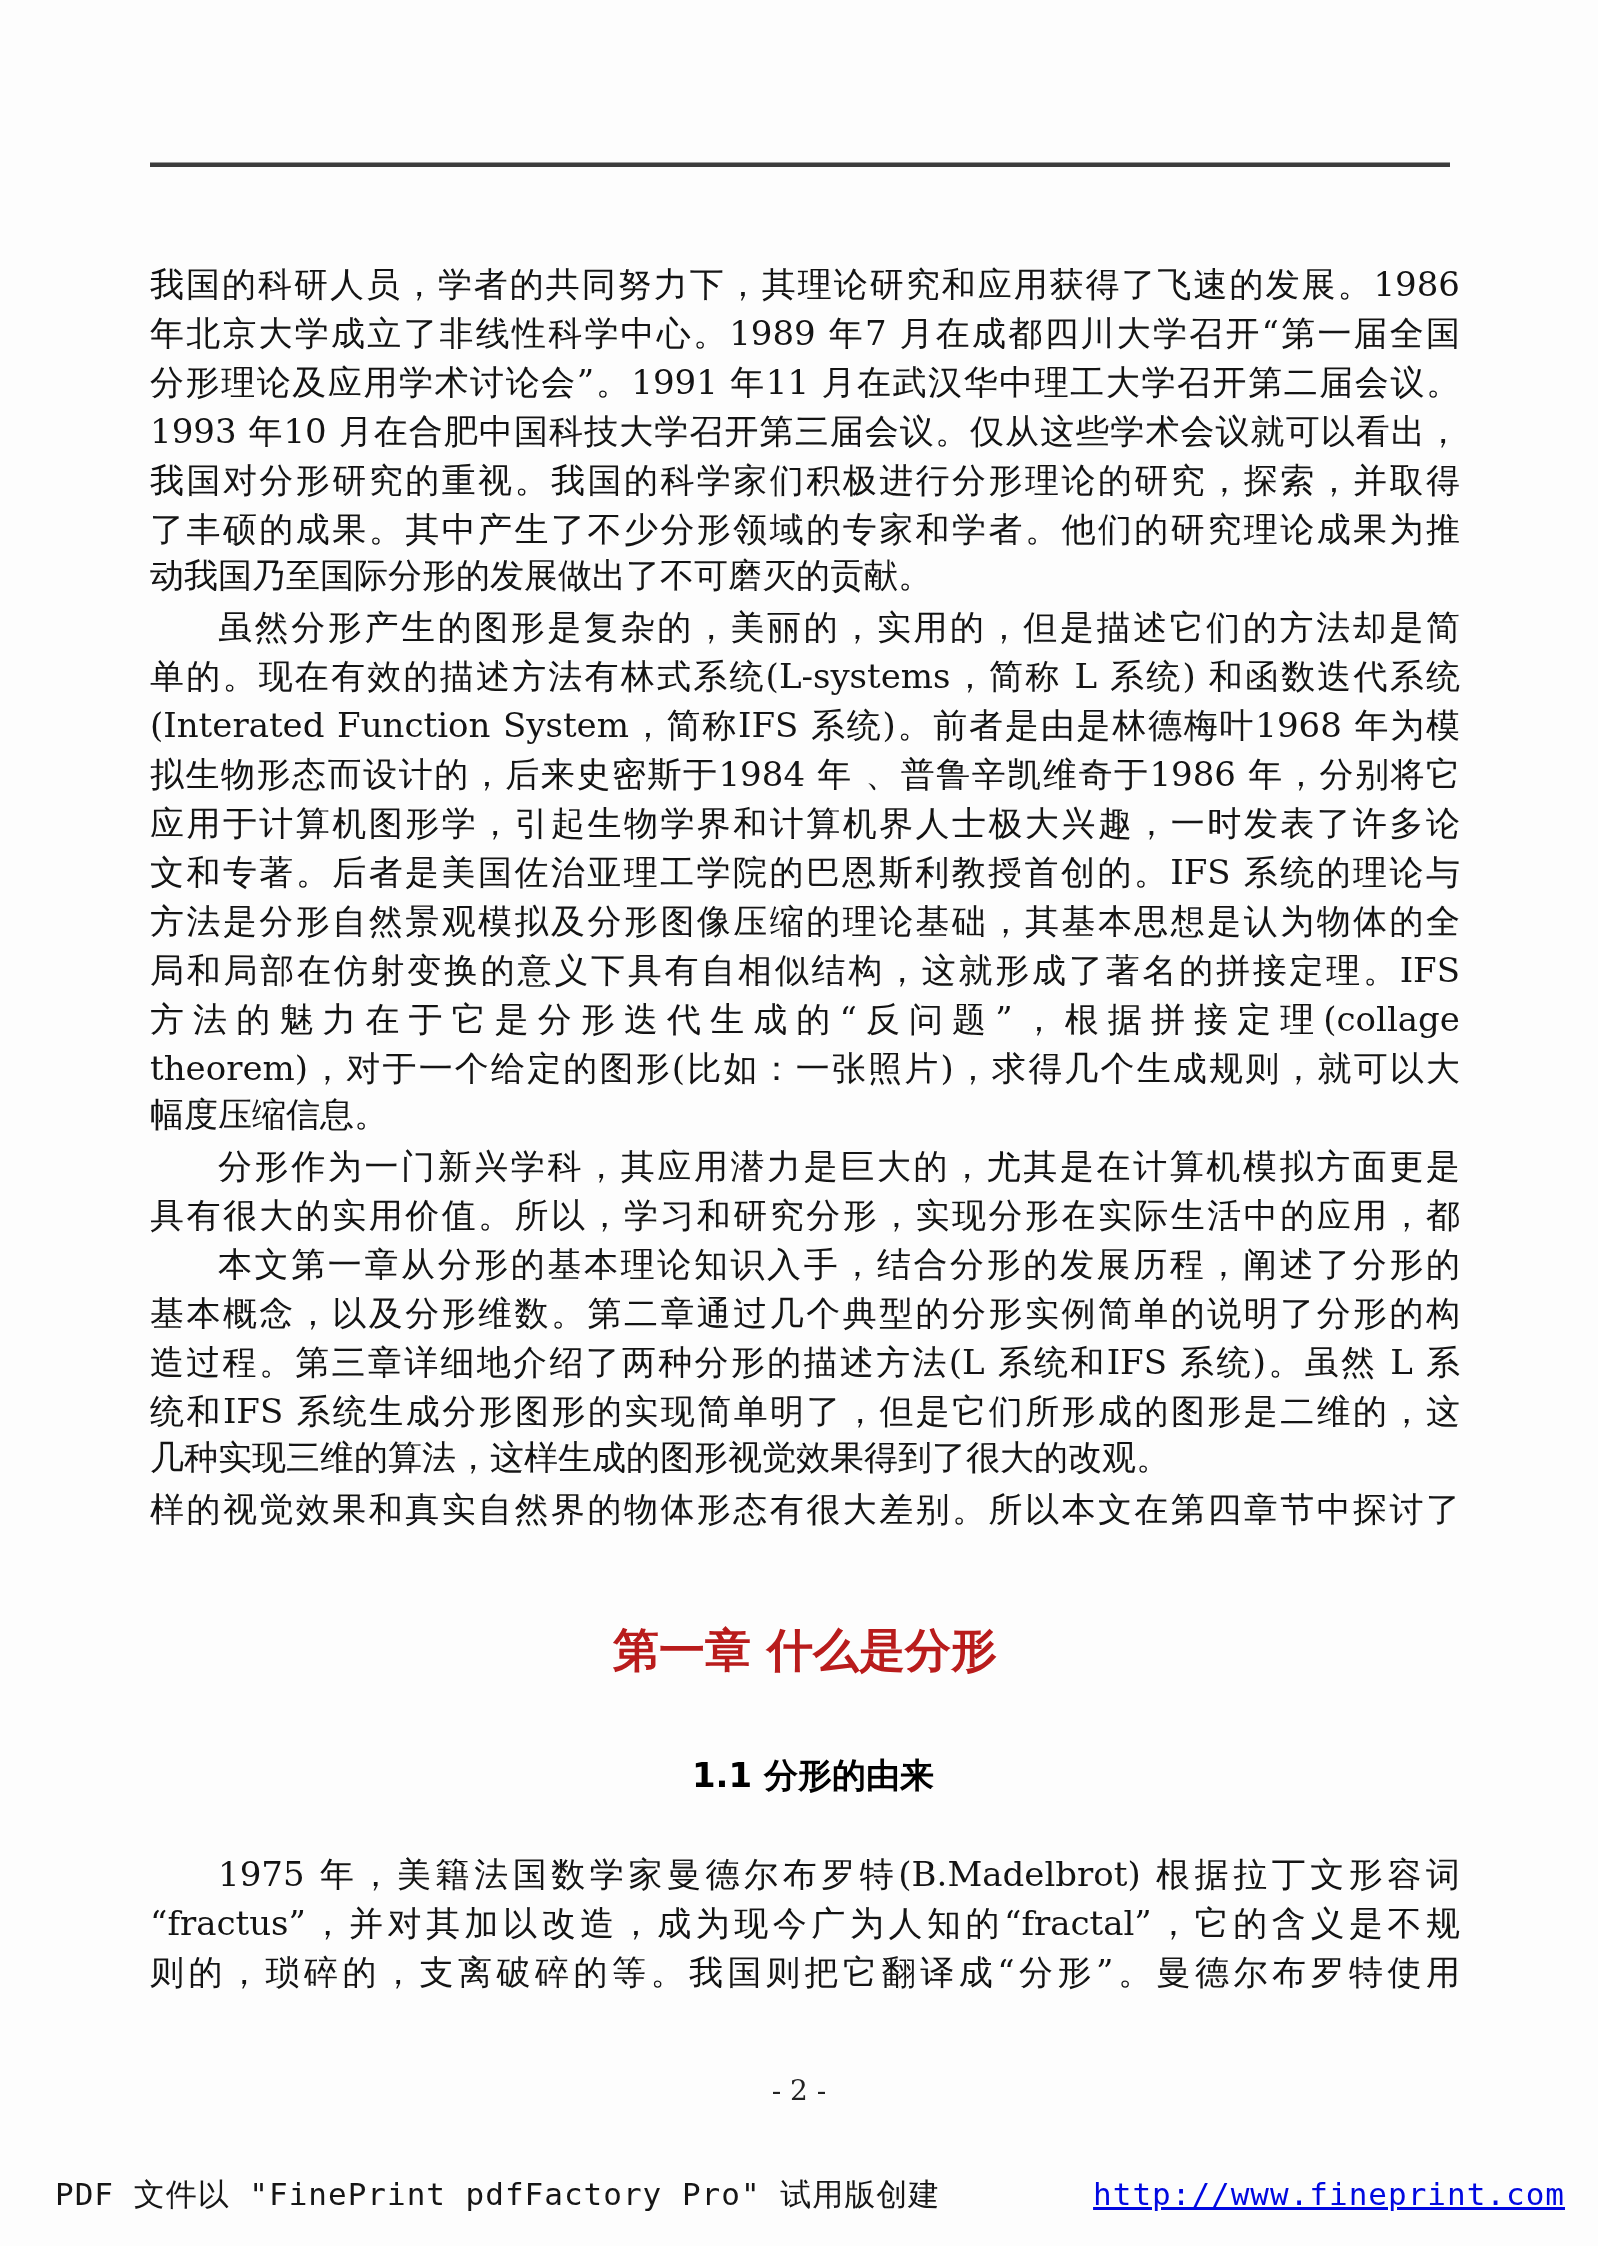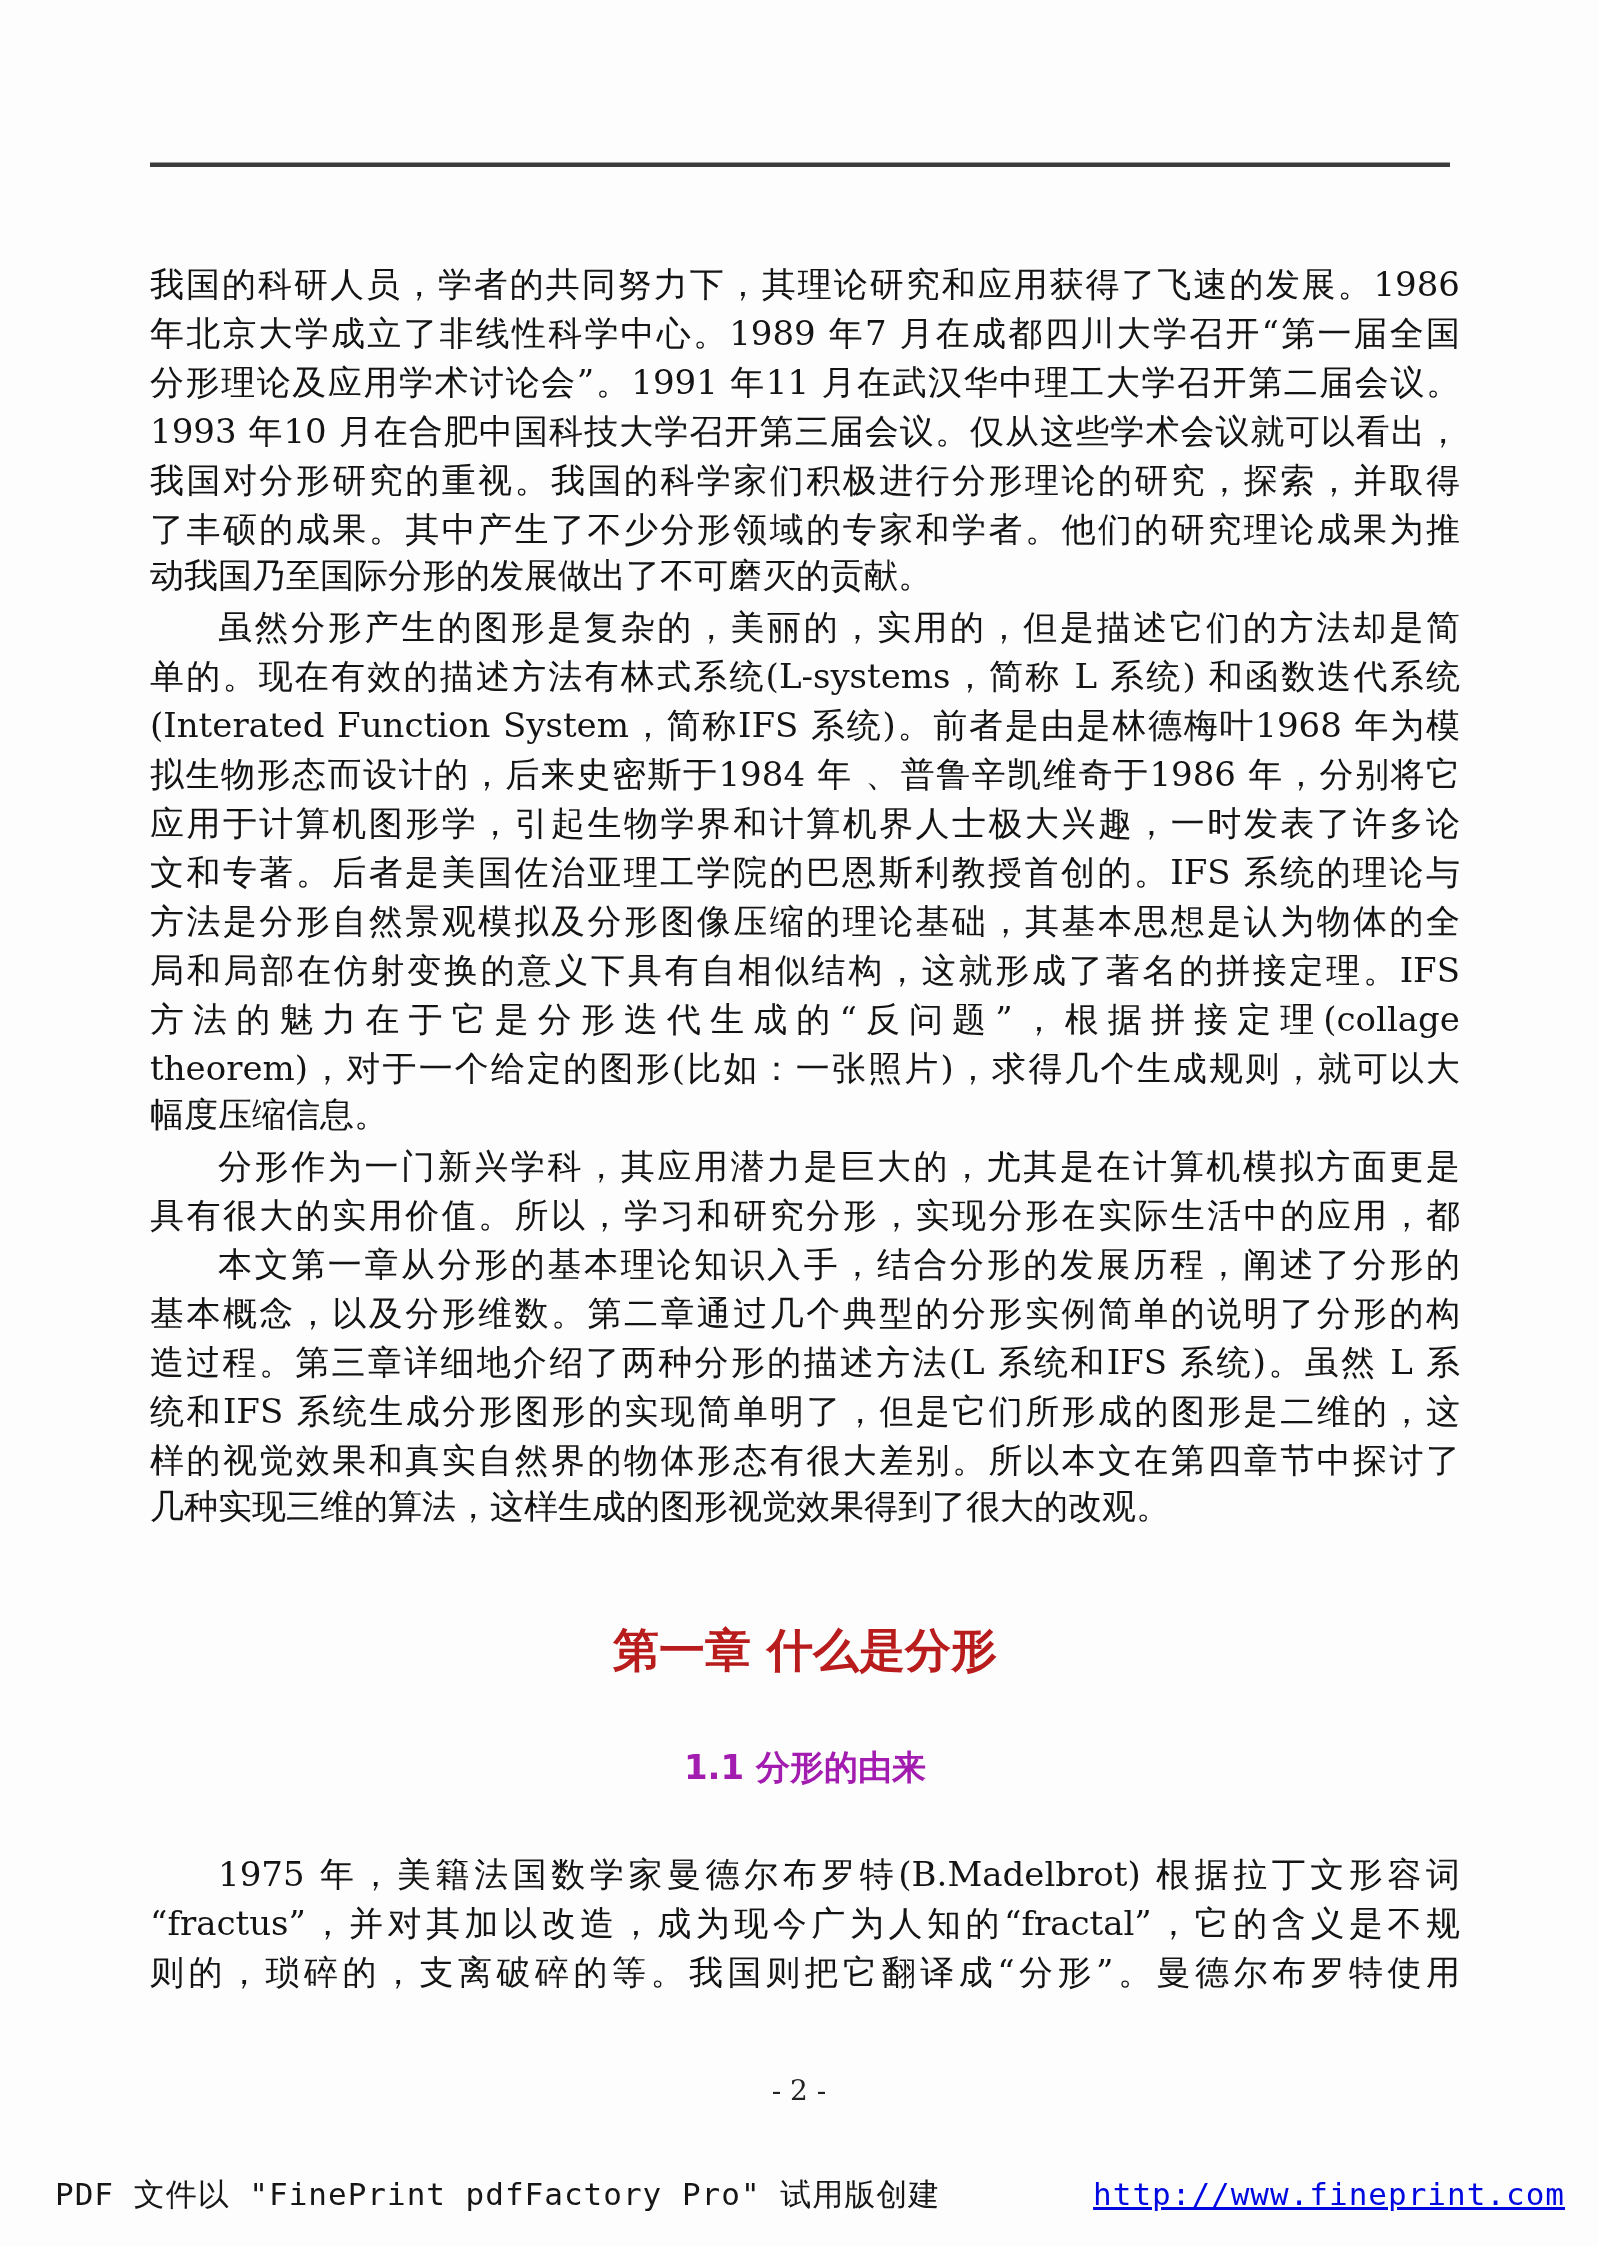--- a/index.html
+++ b/index.html
@@ -34,23 +34,23 @@
   .ln.ind  { text-indent:68px; }
   .para { margin:0; padding:0; }
   .chapter-heading {
     position:absolute; left:150px; top:1618px; width:1310px;
     margin:0; text-align:center;
     font-family:"DejaVu Sans", sans-serif;
     font-weight:bold; font-size:46px; line-height:64px; color:#b91c1c;
   }
   .section-heading {
     position:absolute; left:150px; top:1744px; width:1310px;
-    margin:0; text-align:center;
+    margin:8px; text-align:center;
     font-family:"DejaVu Sans", sans-serif;
-    font-weight:bold; font-size:34px; line-height:46px; color:#a21caf;
+    font-weight:bold; font-size:34px; line-height:46px; color:#000000;
   }
   .page-number {
     position:absolute; left:0; top:2072px; width:1598px;
     text-align:center; font-size:28px; line-height:38px; color:#222;
   }
   .footer-bar {
     position:absolute; left:55px; right:50px; top:2172px;
     display:flex; justify-content:space-between; align-items:baseline;
     font-family:"DejaVu Sans Mono", monospace;
     font-size:31px; line-height:44px;
@@ -95,22 +95,22 @@
     </div>
     <div class="para">
       <div class="ln ind">分形作为一门新兴学科，其应用潜力是巨大的，尤其是在计算机模拟方面更是</div>
       <div class="ln">具有很大的实用价值。所以，学习和研究分形，实现分形在实际生活中的应用，都</div>
     </div>
     <div class="para">
       <div class="ln ind">本文第一章从分形的基本理论知识入手，结合分形的发展历程，阐述了分形的</div>
       <div class="ln">基本概念，以及分形维数。第二章通过几个典型的分形实例简单的说明了分形的构</div>
       <div class="ln">造过程。第三章详细地介绍了两种分形的描述方法(L 系统和IFS 系统)。虽然 L 系</div>
       <div class="ln">统和IFS 系统生成分形图形的实现简单明了，但是它们所形成的图形是二维的，这</div>
+      <div class="ln last">几种实现三维的算法，这样生成的图形视觉效果得到了很大的改观。</div>
       <div class="ln">样的视觉效果和真实自然界的物体形态有很大差别。所以本文在第四章节中探讨了</div>
-      <div class="ln last">几种实现三维的算法，这样生成的图形视觉效果得到了很大的改观。</div>
     </div>
   </div>
 
   <h1 class="chapter-heading">第一章 什么是分形</h1>
   <h2 class="section-heading">1.1 分形的由来</h2>
 
   <div class="body-block" id="para5">
     <div class="ln ind">1975 年，美籍法国数学家曼德尔布罗特(B.Madelbrot) 根据拉丁文形容词</div>
     <div class="ln">“fractus”，并对其加以改造，成为现今广为人知的“fractal”，它的含义是不规</div>
     <div class="ln">则的，琐碎的，支离破碎的等。我国则把它翻译成“分形”。曼德尔布罗特使用</div>

